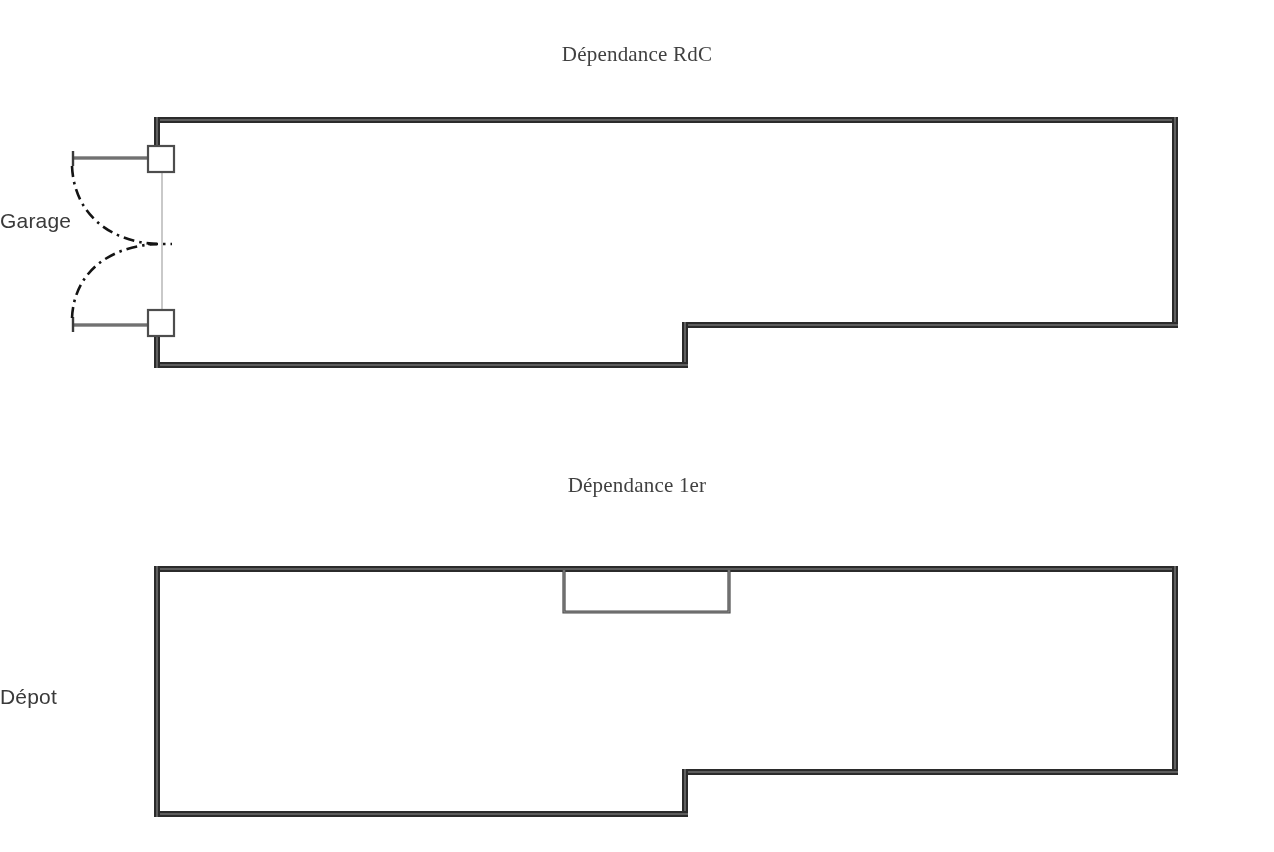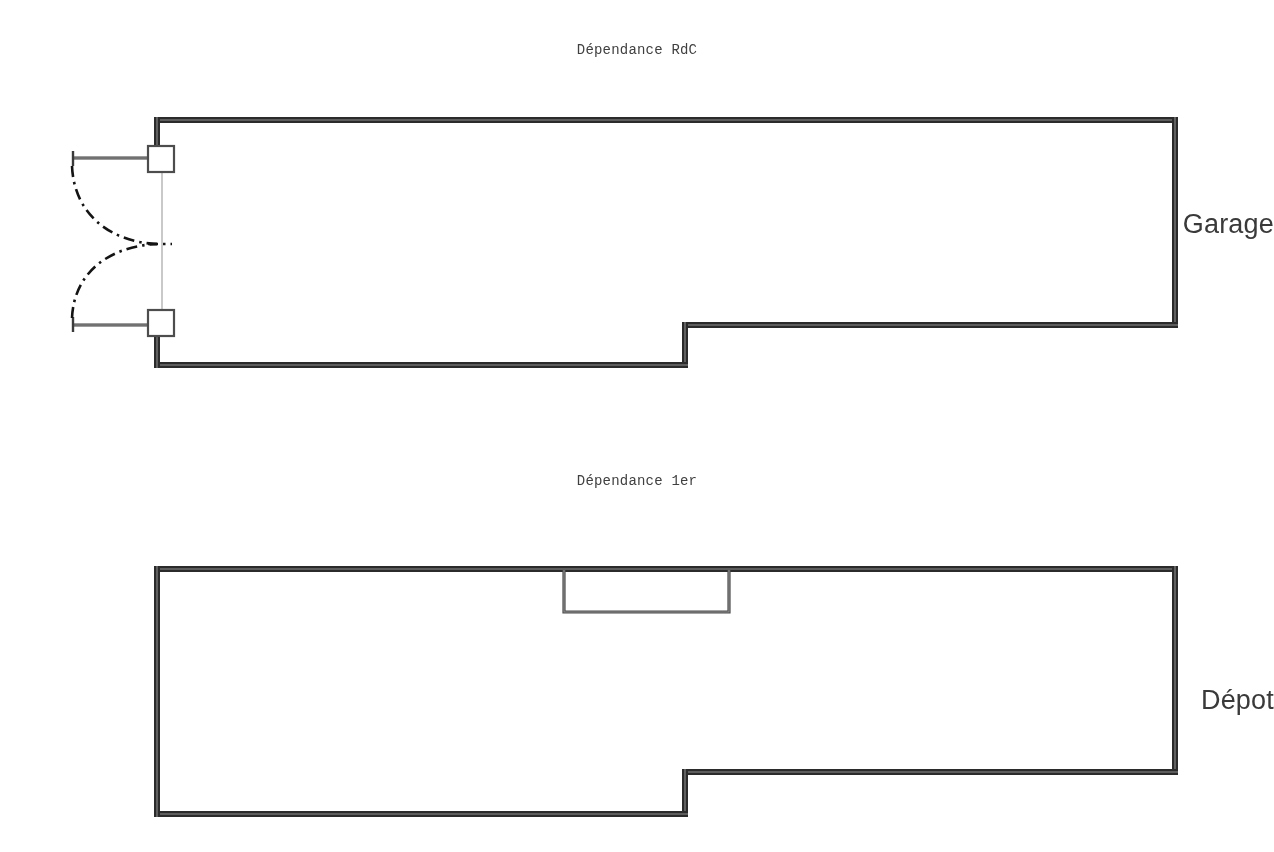--- a/index.html
+++ b/index.html
@@ -25,31 +25,31 @@
   svg#plan-svg {
     position: absolute;
     left: 0; top: 0;
     width: 1274px;
     height: 852px;
     display: block;
   }
   .plan-title {
     position: absolute;
     text-align: center;
-    font-family: Liberation Mono, monospace;
-    font-size: 14px;
+    font-family: Liberation Serif, serif;
+    font-size: 21px;
     color: #404040;
     letter-spacing: 0.2px;
     white-space: nowrap;
   }
   .room-label {
     position: absolute;
-    text-align: right;
+    text-align: left;
     font-family: "Liberation Sans", sans-serif;
-    font-size: 27px;
+    font-size: 21px;
     color: #3a3a3a;
     letter-spacing: 0.2px;
     white-space: nowrap;
   }
   #title-rdc   { left: 0; width: 1274px; top: 42px; }
   #title-1er   { left: 0; width: 1274px; top: 473px; }
   #label-garage{ left: 0; width: 1274px; top: 209px; }
   #label-depot { left: 0; width: 1274px; top: 685px; }
 </style>
 </head>

